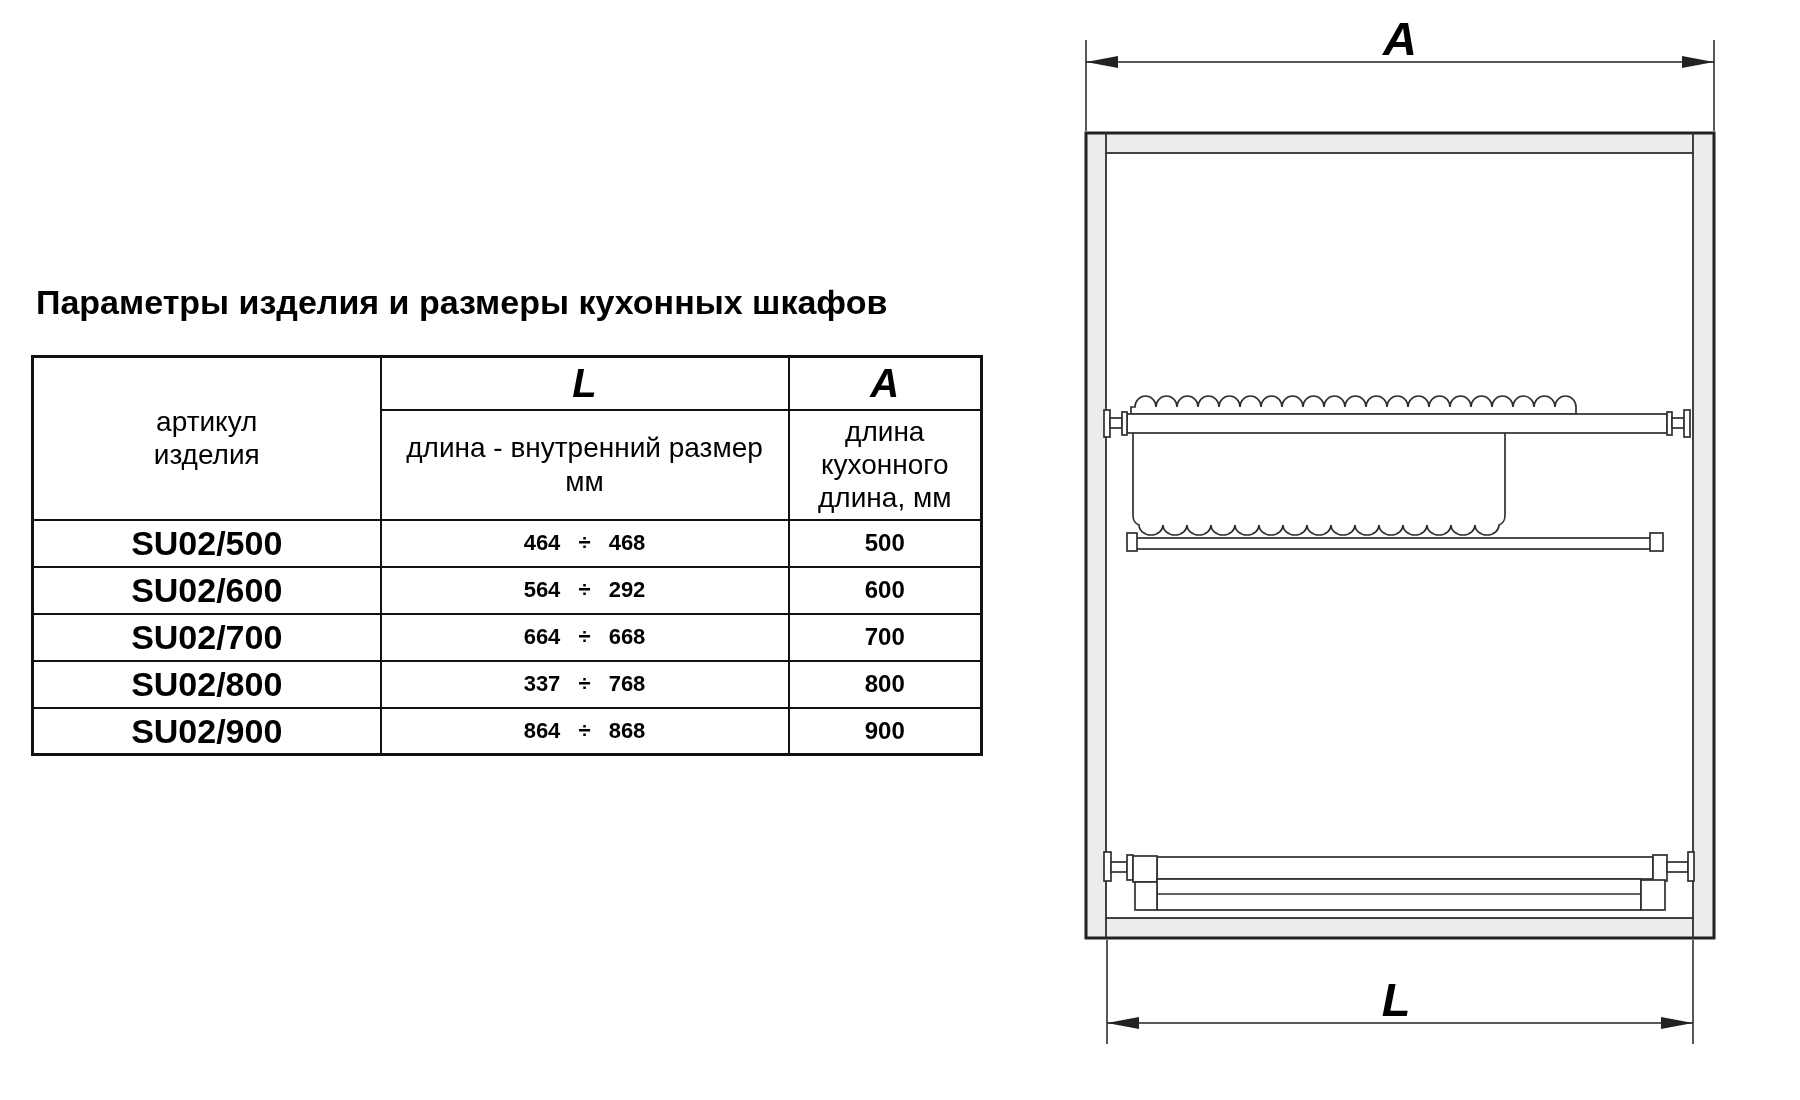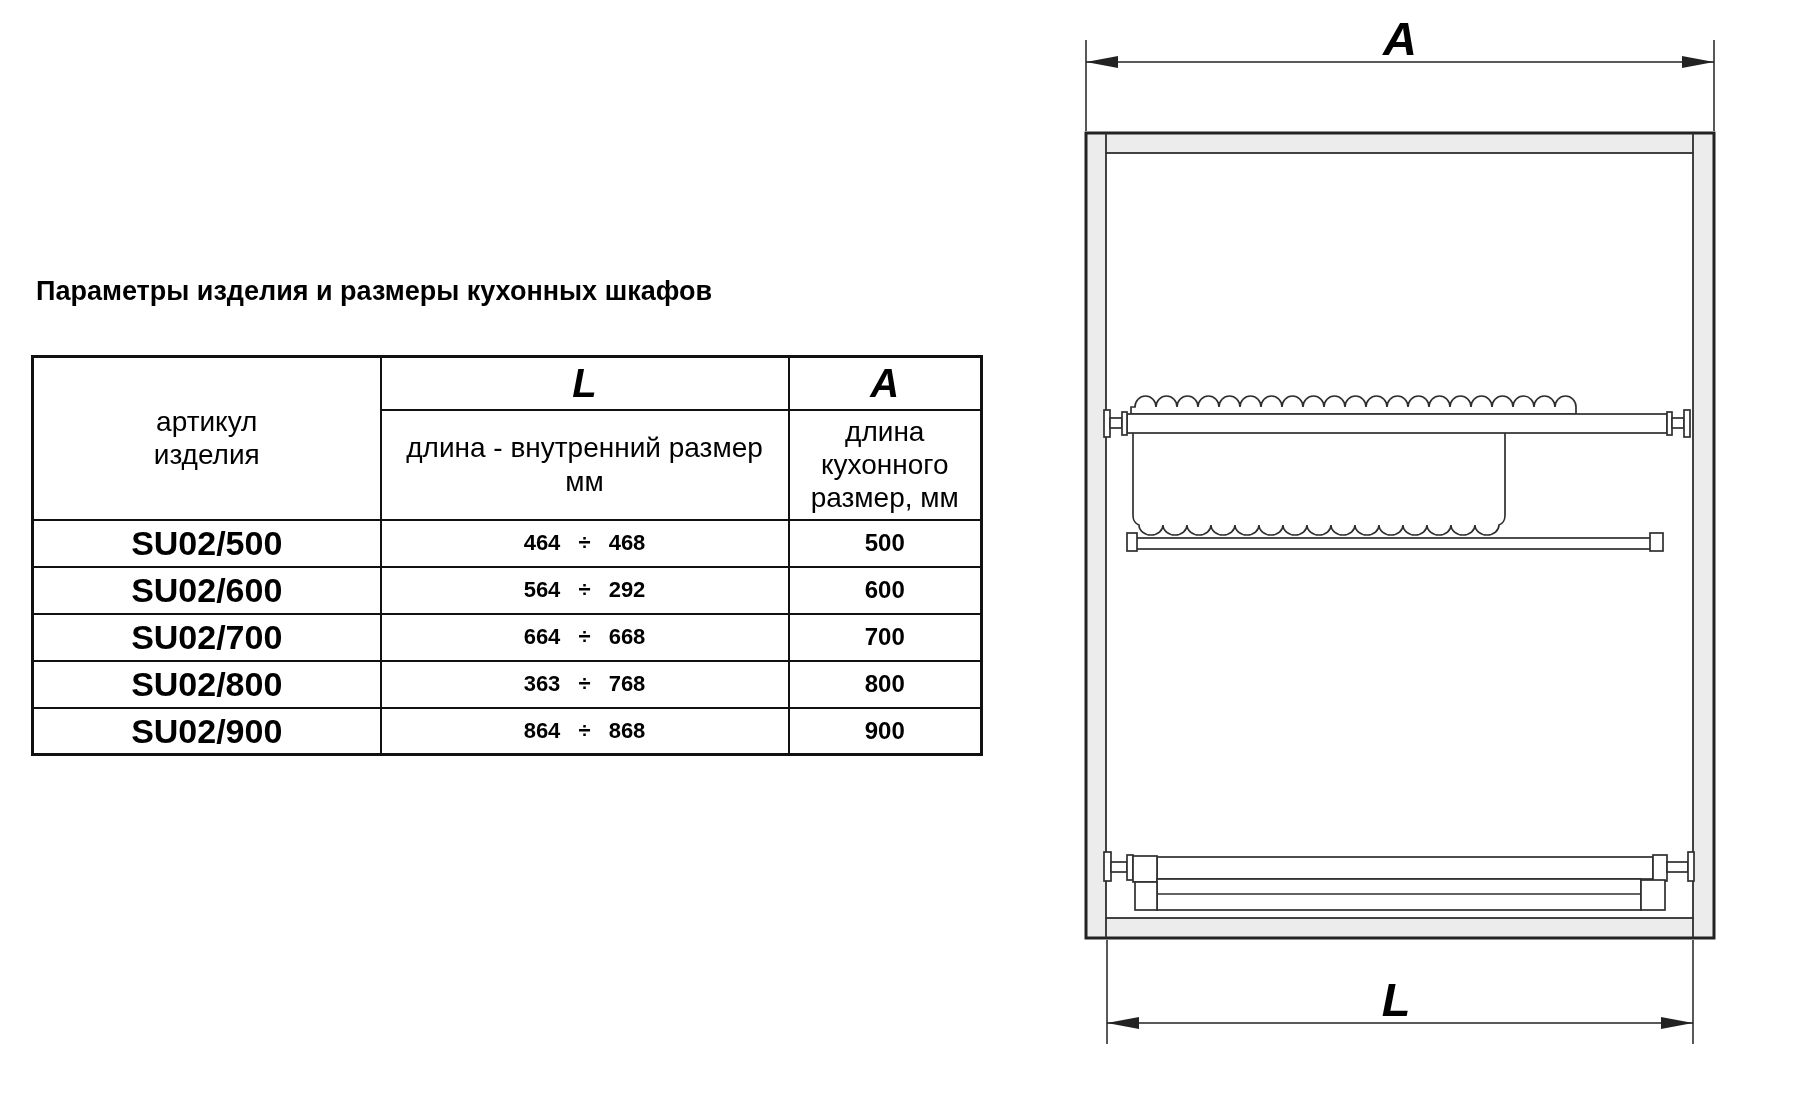--- a/index.html
+++ b/index.html
@@ -1,22 +1,22 @@
 <!DOCTYPE html>
 <html><head>
 <meta charset="utf-8">
 <style>
   html,body{margin:0;padding:0;background:#fff;}
   .page{
     position:relative;width:1800px;height:1100px;background:#ffffff;
     font-family:"Liberation Sans",sans-serif;color:#000;overflow:hidden;
   }
   .doc-title{
-    position:absolute;left:36px;top:276px;
-    font-size:27px;font-weight:bold;letter-spacing:0px;white-space:nowrap;
+    position:absolute;left:36px;top:283px;
+    font-size:34px;font-weight:bold;letter-spacing:0px;white-space:nowrap;
   }
   table.spec-table{
     position:absolute;left:31px;top:355px;width:949px;
     border-collapse:collapse;table-layout:fixed;
     border:3px solid #111;
   }
   table.spec-table td{
     border:2px solid #111;text-align:center;vertical-align:middle;
     padding:0;line-height:1.18;
   }
@@ -58,41 +58,41 @@
       <td class="letter-hdr">A</td>
     </tr>
     <tr class="hdr2">
       <td class="sub-hdr">
         <span class="ln">длина - внутренний размер</span>
         <span class="ln">мм</span>
       </td>
       <td class="sub-hdr">
         <span class="ln">длина</span>
         <span class="ln">кухонного</span>
-        <span class="ln">размер, мм</span>
+        <span class="ln">длина, мм</span>
       </td>
     </tr>
     <tr class="data">
       <td class="cell-article">SU02/500</td>
       <td class="cell-range">464 ÷ 468</td>
       <td class="cell-a">500</td>
     </tr>
     <tr class="data">
       <td class="cell-article">SU02/600</td>
       <td class="cell-range">564 ÷ 292</td>
       <td class="cell-a">600</td>
     </tr>
     <tr class="data">
       <td class="cell-article">SU02/700</td>
       <td class="cell-range">664 ÷ 668</td>
       <td class="cell-a">700</td>
     </tr>
     <tr class="data">
       <td class="cell-article">SU02/800</td>
-      <td class="cell-range">363 ÷ 768</td>
+      <td class="cell-range">337 ÷ 768</td>
       <td class="cell-a">800</td>
     </tr>
     <tr class="data">
       <td class="cell-article">SU02/900</td>
       <td class="cell-range">864 ÷ 868</td>
       <td class="cell-a">900</td>
     </tr>
   </tbody>
     </table>
 

